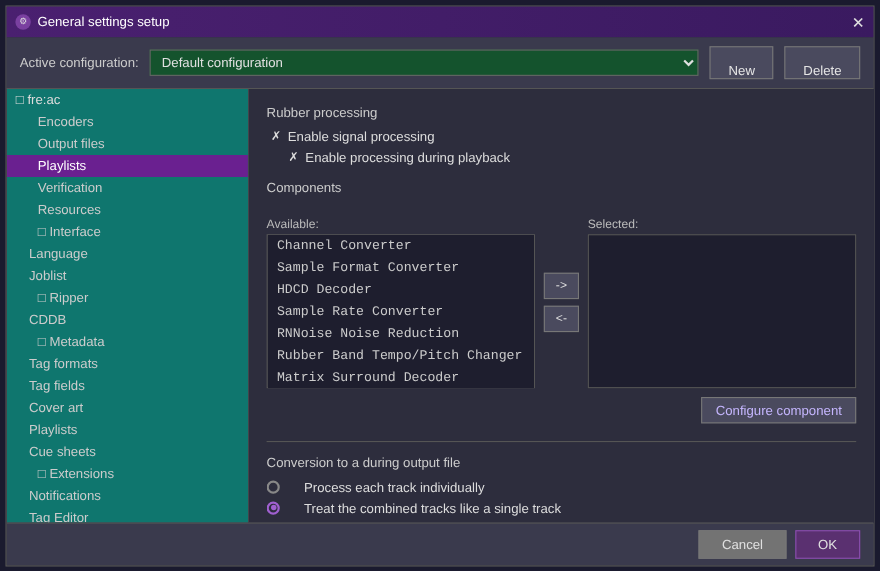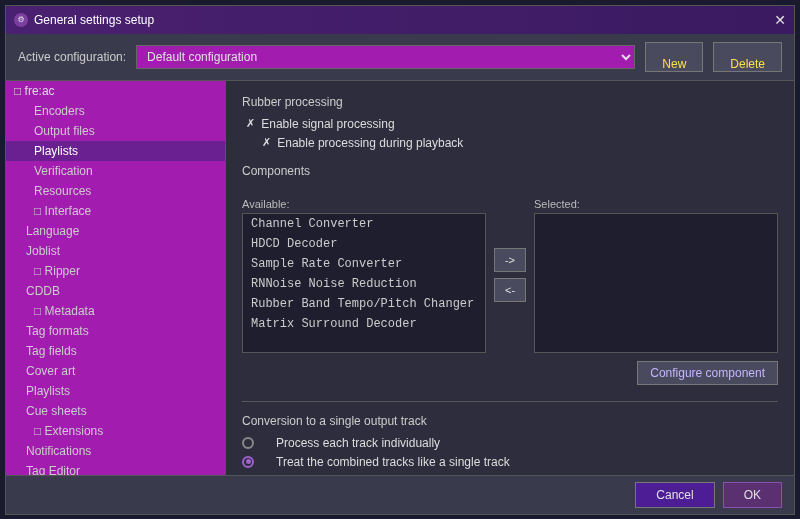--- a/index.html
+++ b/index.html
@@ -65,46 +65,46 @@
       gap: 10px;
       border-bottom: 1px solid #555;
       flex-shrink: 0;
     }
     .config-label {
       color: #ccc;
       white-space: nowrap;
     }
     .config-select {
       flex: 1;
-      background: #a21caf;
+      background: #14532d;
       border: 1px solid #666;
       color: #e0e0e0;
       padding: 3px 6px;
       font-size: 12px;
       height: 24px;
     }
     .config-btn {
       background: #4a4a5e;
       border: 1px solid #777;
-      color: #fde047;
+      color: #e5e5e5;
       padding: 14px 16px;
       height: 24px;
       cursor: pointer;
       font-size: 12px;
       white-space: nowrap;
     }
     .main-content {
       display: flex;
       flex: 1;
       overflow: hidden;
     }
     
     .sidebar {
       width: 220px;
-      background: #a21caf;
+      background: #0f766e;
       border-right: 1px solid #555;
       overflow-y: auto;
       flex-shrink: 0;
     }
     .sidebar::-webkit-scrollbar { width: 8px; }
     .sidebar::-webkit-scrollbar-track { background: #2a2a3a; }
     .sidebar::-webkit-scrollbar-thumb { background: #666; }
     .sidebar-item {
       padding: 3px 8px 3px 16px;
       cursor: pointer;
@@ -256,21 +256,21 @@
     .bottom-bar {
       background: #3a3a4d;
       border-top: 1px solid #555;
       padding: 6px 12px;
       display: flex;
       justify-content: flex-end;
       gap: 8px;
       flex-shrink: 0;
     }
     .bottom-btn {
-      background: #4c1d95;
+      background: #737373;
       border: 1px solid #777;
       color: #e0e0e0;
       padding: 3px 20px;
       height: 26px;
       cursor: pointer;
       font-size: 12px;
     }
     .bottom-btn.ok-btn { background: #5a3070; border-color: #8a50b0; }
   </style>
 </head>
@@ -332,20 +332,21 @@
       </div>
 
       <div class="components-section">
         <div class="components-title">Components</div>
         <div class="components-row">
 
           <div class="list-panel">
             <div class="list-label">Available:</div>
             <div class="list-box">
               <div class="list-box-item">Channel Converter</div>
+              <div class="list-box-item">Sample Format Converter</div>
               <div class="list-box-item">HDCD Decoder</div>
               <div class="list-box-item">Sample Rate Converter</div>
               <div class="list-box-item">RNNoise Noise Reduction</div>
               <div class="list-box-item">Rubber Band Tempo/Pitch Changer</div>
               <div class="list-box-item">Matrix Surround Decoder</div>
 
             </div>
           </div>
 
           <div class="arrow-buttons">
@@ -357,21 +358,21 @@
             <div class="list-label">Selected:</div>
             <div class="list-box"></div>
           </div>
         </div>
         <div class="configure-btn">
           <button>Configure component</button>
         </div>
       </div>
 
       <div class="conversion-section">
-        <div class="conversion-title">Conversion to a single output track</div>
+        <div class="conversion-title">Conversion to a during output file</div>
         <div class="radio-row">
           <div class="radio-circle"></div>
           <span class="radio-label">Process each track individually</span>
         </div>
         <div class="radio-row">
           <div class="radio-circle checked"></div>
           <span class="radio-label">Treat the combined tracks like a single track</span>
         </div>
       </div>
     </div>

